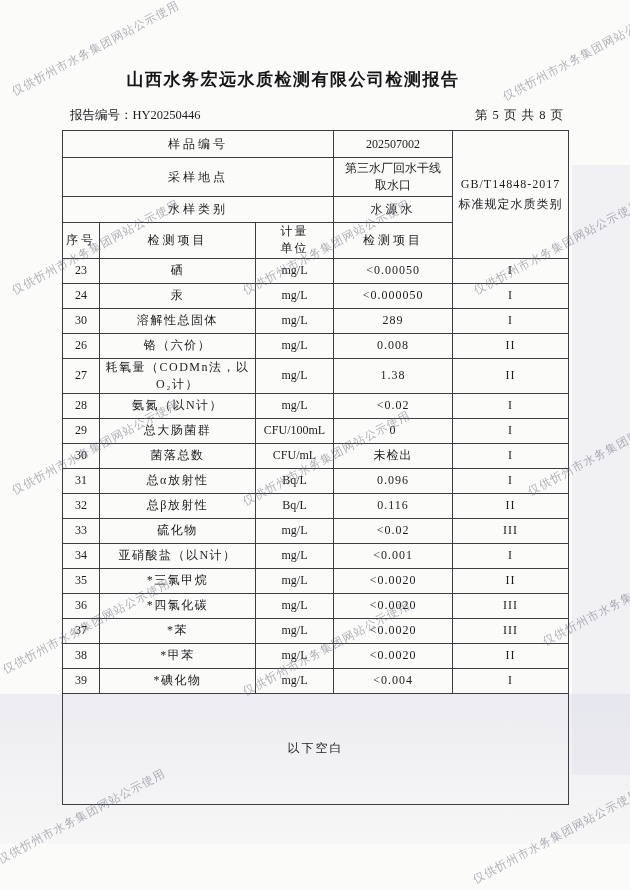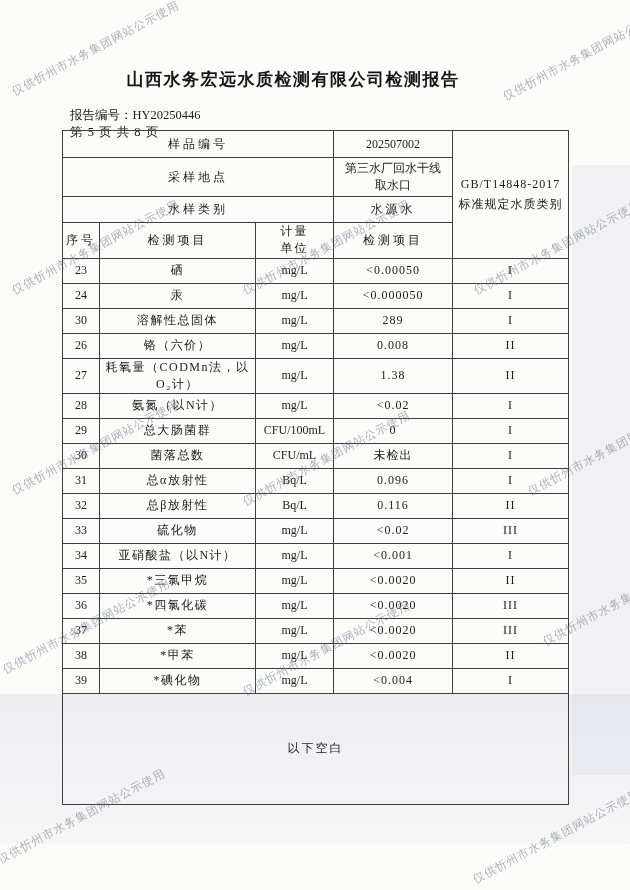--- a/index.html
+++ b/index.html
@@ -31,21 +31,21 @@
   .doc-title{
     position:absolute;left:17px;top:68px;width:552px;
     text-align:center;
     font-family:"Liberation Sans","DejaVu Sans",sans-serif;
     font-weight:700;font-size:17px;letter-spacing:1.5px;
     color:#151517;z-index:2;
   }
   .meta{
     position:absolute;left:70px;top:107px;width:494px;
     display:flex;justify-content:space-between;
-    font-size:12.5px;z-index:2;flex-direction:column;
+    font-size:12.5px;z-index:2;
   }
   .meta .pageinfo{letter-spacing:1px;}
   
   table.report{
     position:absolute;left:62px;top:130px;width:506px;
     border-collapse:collapse;table-layout:fixed;
     z-index:2;
   }
   table.report td,table.report th{
     border:1px solid #3e3e42;

